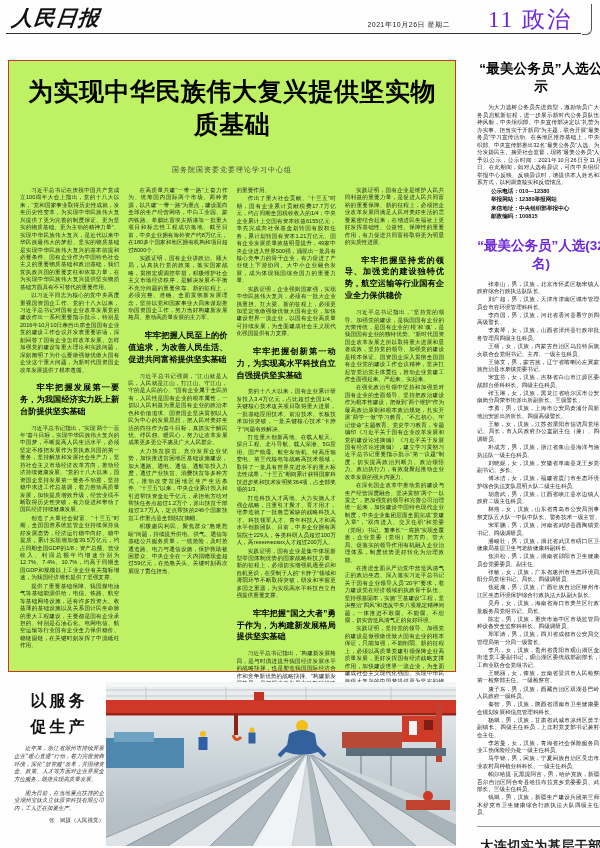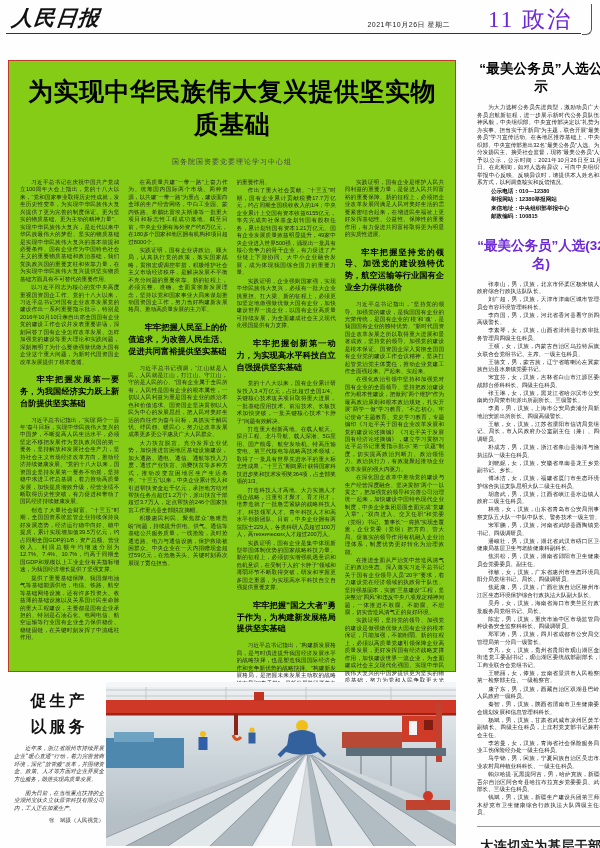--- a/index.html
+++ b/index.html
@@ -10,24 +10,24 @@
   .logo{position:absolute;left:12px;top:4px;font-family:"Liberation Serif","DejaVu Serif",serif;
         font-size:21px;font-weight:bold;font-style:italic;transform:skewX(-6deg);letter-spacing:1px;color:#111;}
   .head-rule{position:absolute;left:6px;top:33px;width:575px;height:0;border-top:1.5px solid #333;}
   .head-date{position:absolute;right:150px;top:20px;font-size:7px;color:#222;letter-spacing:.5px;}
   .head-page{position:absolute;right:28px;top:4px;font-family:"Liberation Serif","DejaVu Serif",serif;
              font-size:23px;color:#6d28d9;letter-spacing:2px;}
   .corner-bracket{position:absolute;right:8px;top:4px;width:9px;height:30px;
                   border-right:1.5px solid #555;border-bottom:1.5px solid #555;border-radius:0 0 6px 0;}
   
   .article-box{position:absolute;left:8px;top:60px;width:448px;height:612px;
-               border:1.5px solid #c0392b;background:#84cc16;box-sizing:border-box;padding:10px 11px 8px;}
+               border:1.5px solid #c0392b;background:#bef264;box-sizing:border-box;padding:10px 11px 8px;}
   .article-headline{text-align:center;font-size:25px;font-weight:bold;letter-spacing:.5px;
                     font-family:"Liberation Sans","DejaVu Sans",sans-serif;color:#000;margin-top:4px;}
-  .article-byline{text-align:center;font-size:7px;color:#444;margin-top:16px;letter-spacing:1px;
+  .article-byline{text-align:center;font-size:7px;color:#444;margin-top:24px;letter-spacing:1px;
                   font-family:"Liberation Serif","DejaVu Serif",serif;}
   .article-body{display:flex;gap:9px;margin-top:12px;height:528px;overflow:hidden;}
   .article-col{flex:1;min-width:0;overflow:hidden;}
   .col-para{font-size:5.6px;line-height:1.33;text-align:justify;text-indent:2em;color:#222;margin:0 0 1px;}
   .col-para.no-indent{text-indent:0;}
   .col-subhead{font-size:8.2px;font-weight:bold;line-height:1.45;text-align:justify;text-indent:2em;
                color:#000;margin:8px 0 7px;}
   
   .right-rail{position:absolute;left:477px;top:60px;width:128px;height:786px;}
   .notice-title{font-size:13.5px;font-weight:bold;text-align:center;color:#000;letter-spacing:.2px;
@@ -157,22 +157,22 @@
       <li>钱斌，男，汉族，新疆生产建设兵团第三师图木舒克市卫生健康综合行政执法大队四级主任科员。</li>
     </ul>
 
   <hr class="rail-rule">
   <div class="dalian-headline">大连切实为基层干部减负</div>
 
 </div>
 
 <div class="photo-story">
   <div class="ps-title">
+    <div>以服务</div>
     <div>促生产</div>
-    <div>以服务</div>
   </div>
   <div id="ps-captions">
       <p class="ps-caption" style="margin: 6px 0px 0px;">近年来，浙江省湖州市持续开展企业“暖心直通”行动，着力完善营商环境，深化“放管服”改革，并围绕资金、政策、人才等方面对企业开展全方位服务，助推实现高质量发展。</p>
       <p class="ps-caption" style="margin: 6px 0px 0px;">图为日前，在当地重点扶持的企业湖州宝钛久立钛原管科技有限公司内，工人正在加紧生产。</p>
     </div>
   <div class="ps-credit">张　斌摄（人民视觉）</div>
 </div>
 
 <div class="photo-frame">
   <svg width="350" height="164" viewBox="0 0 350 164" xmlns="http://www.w3.org/2000/svg">

